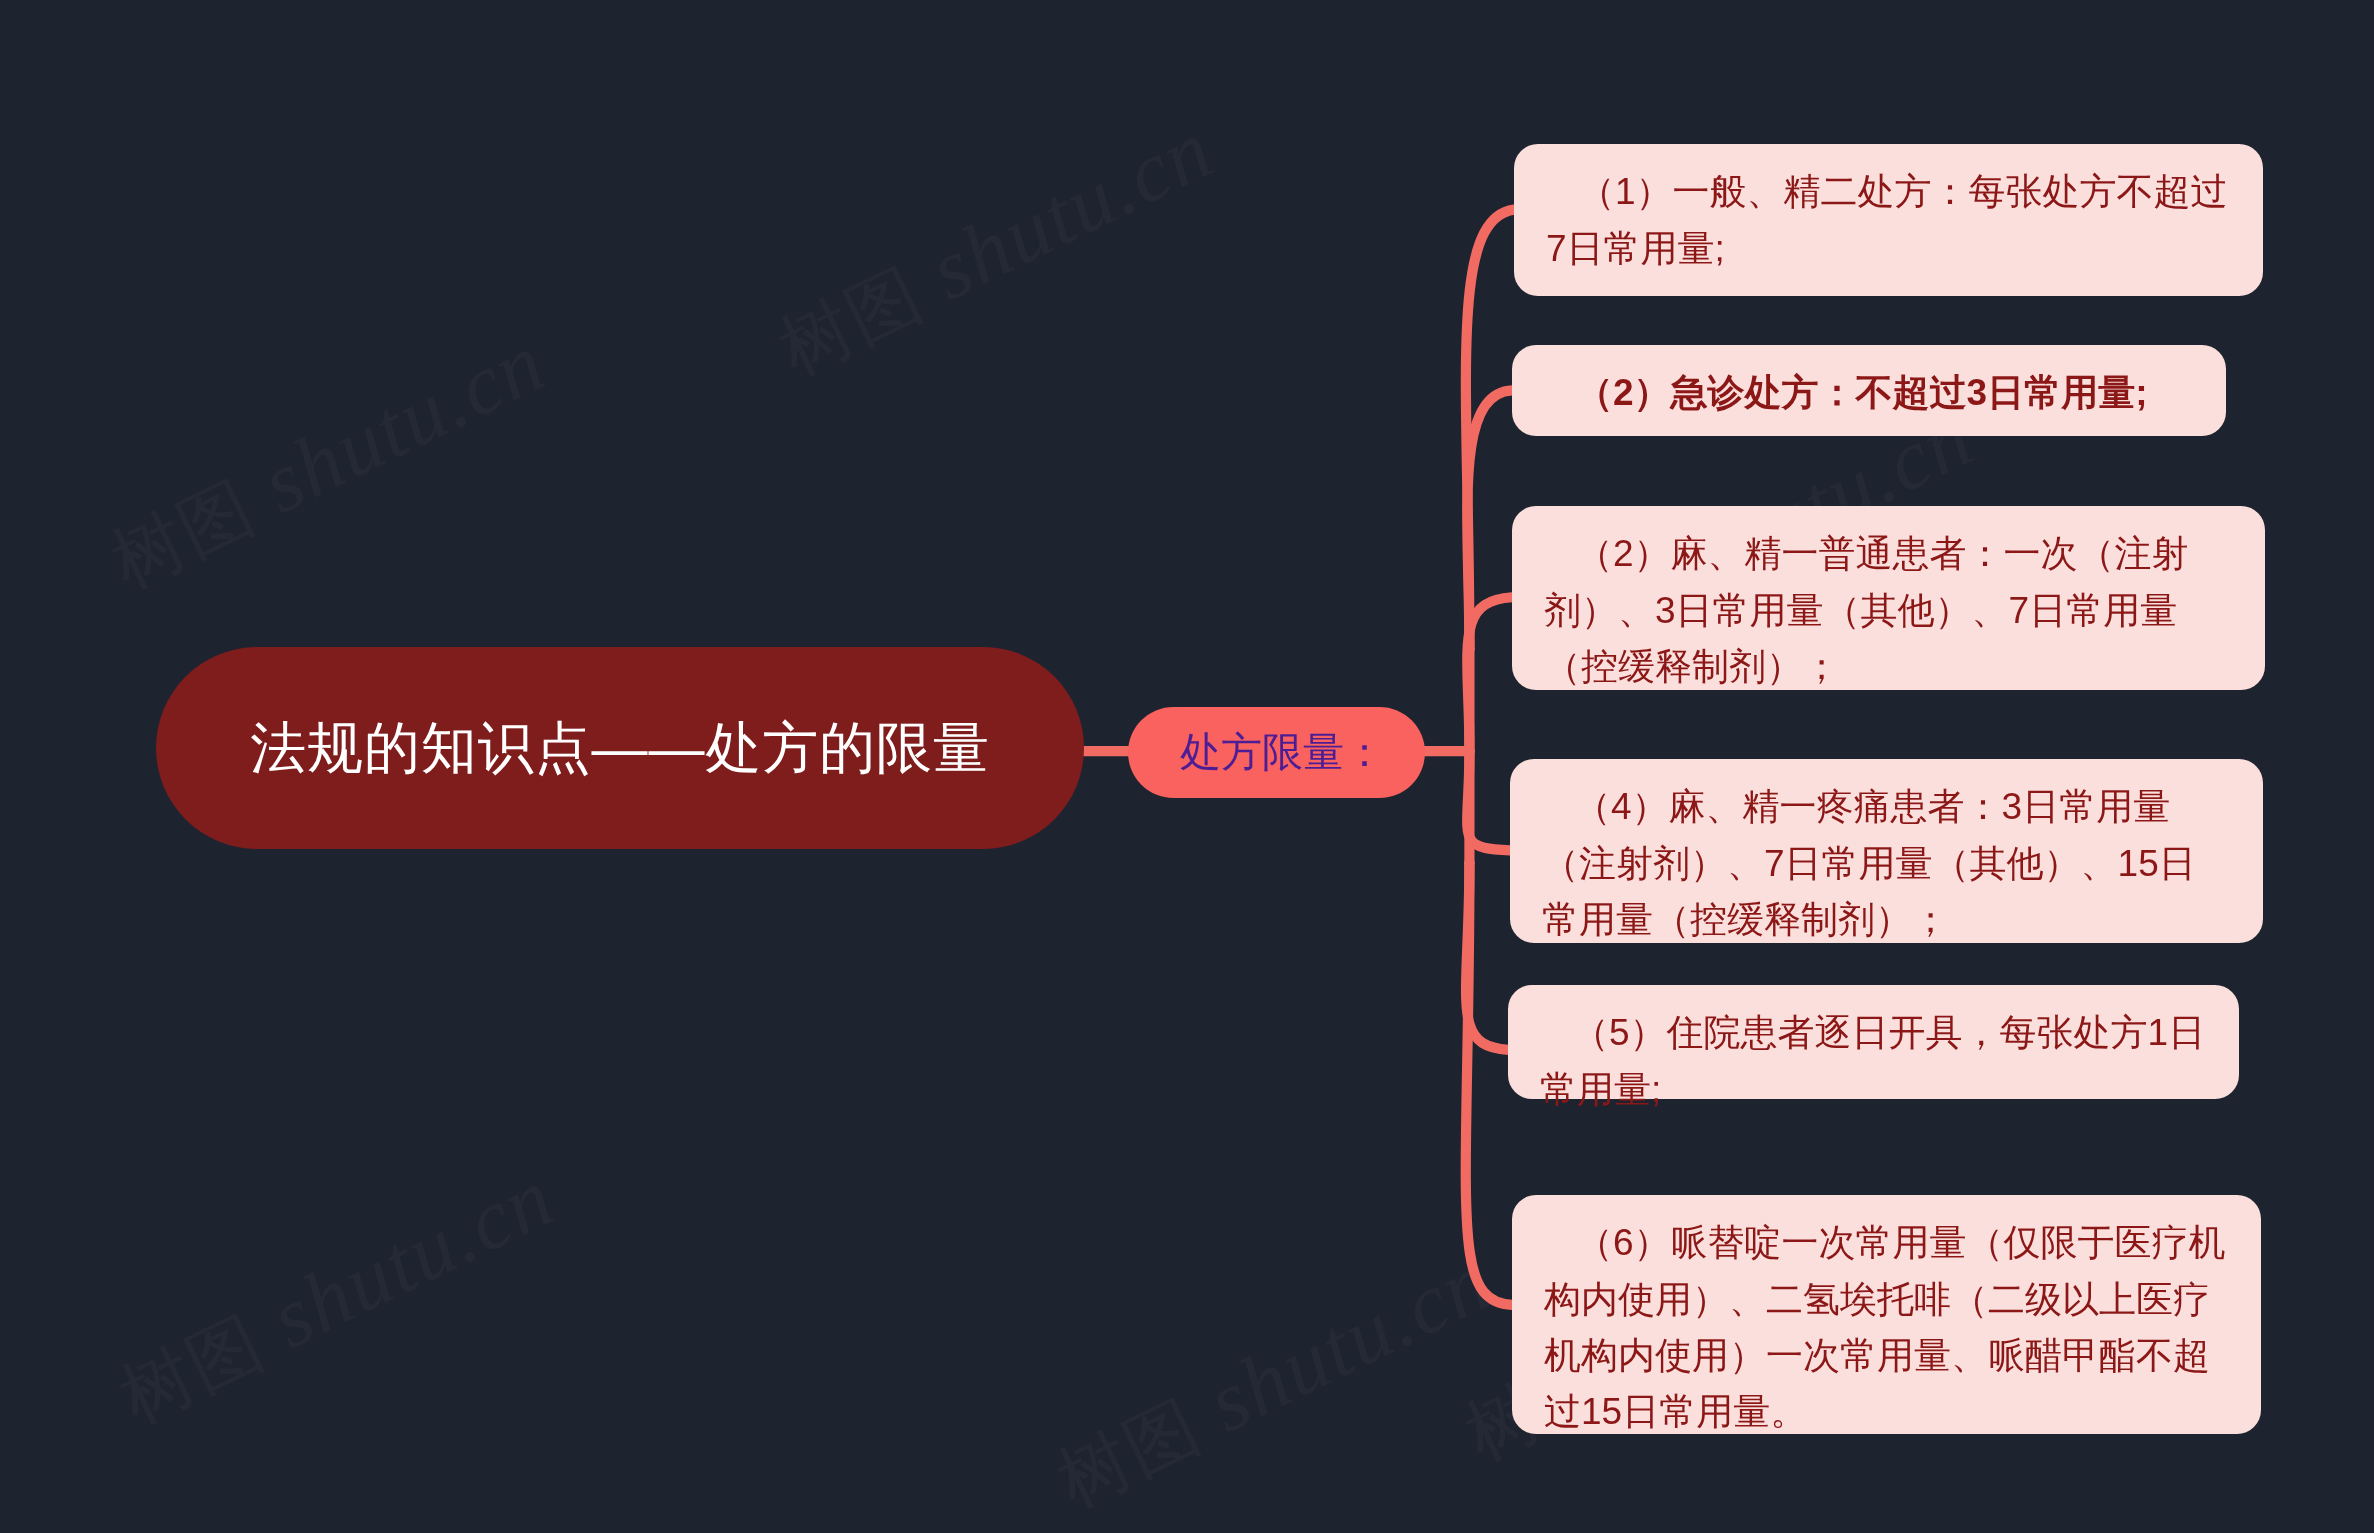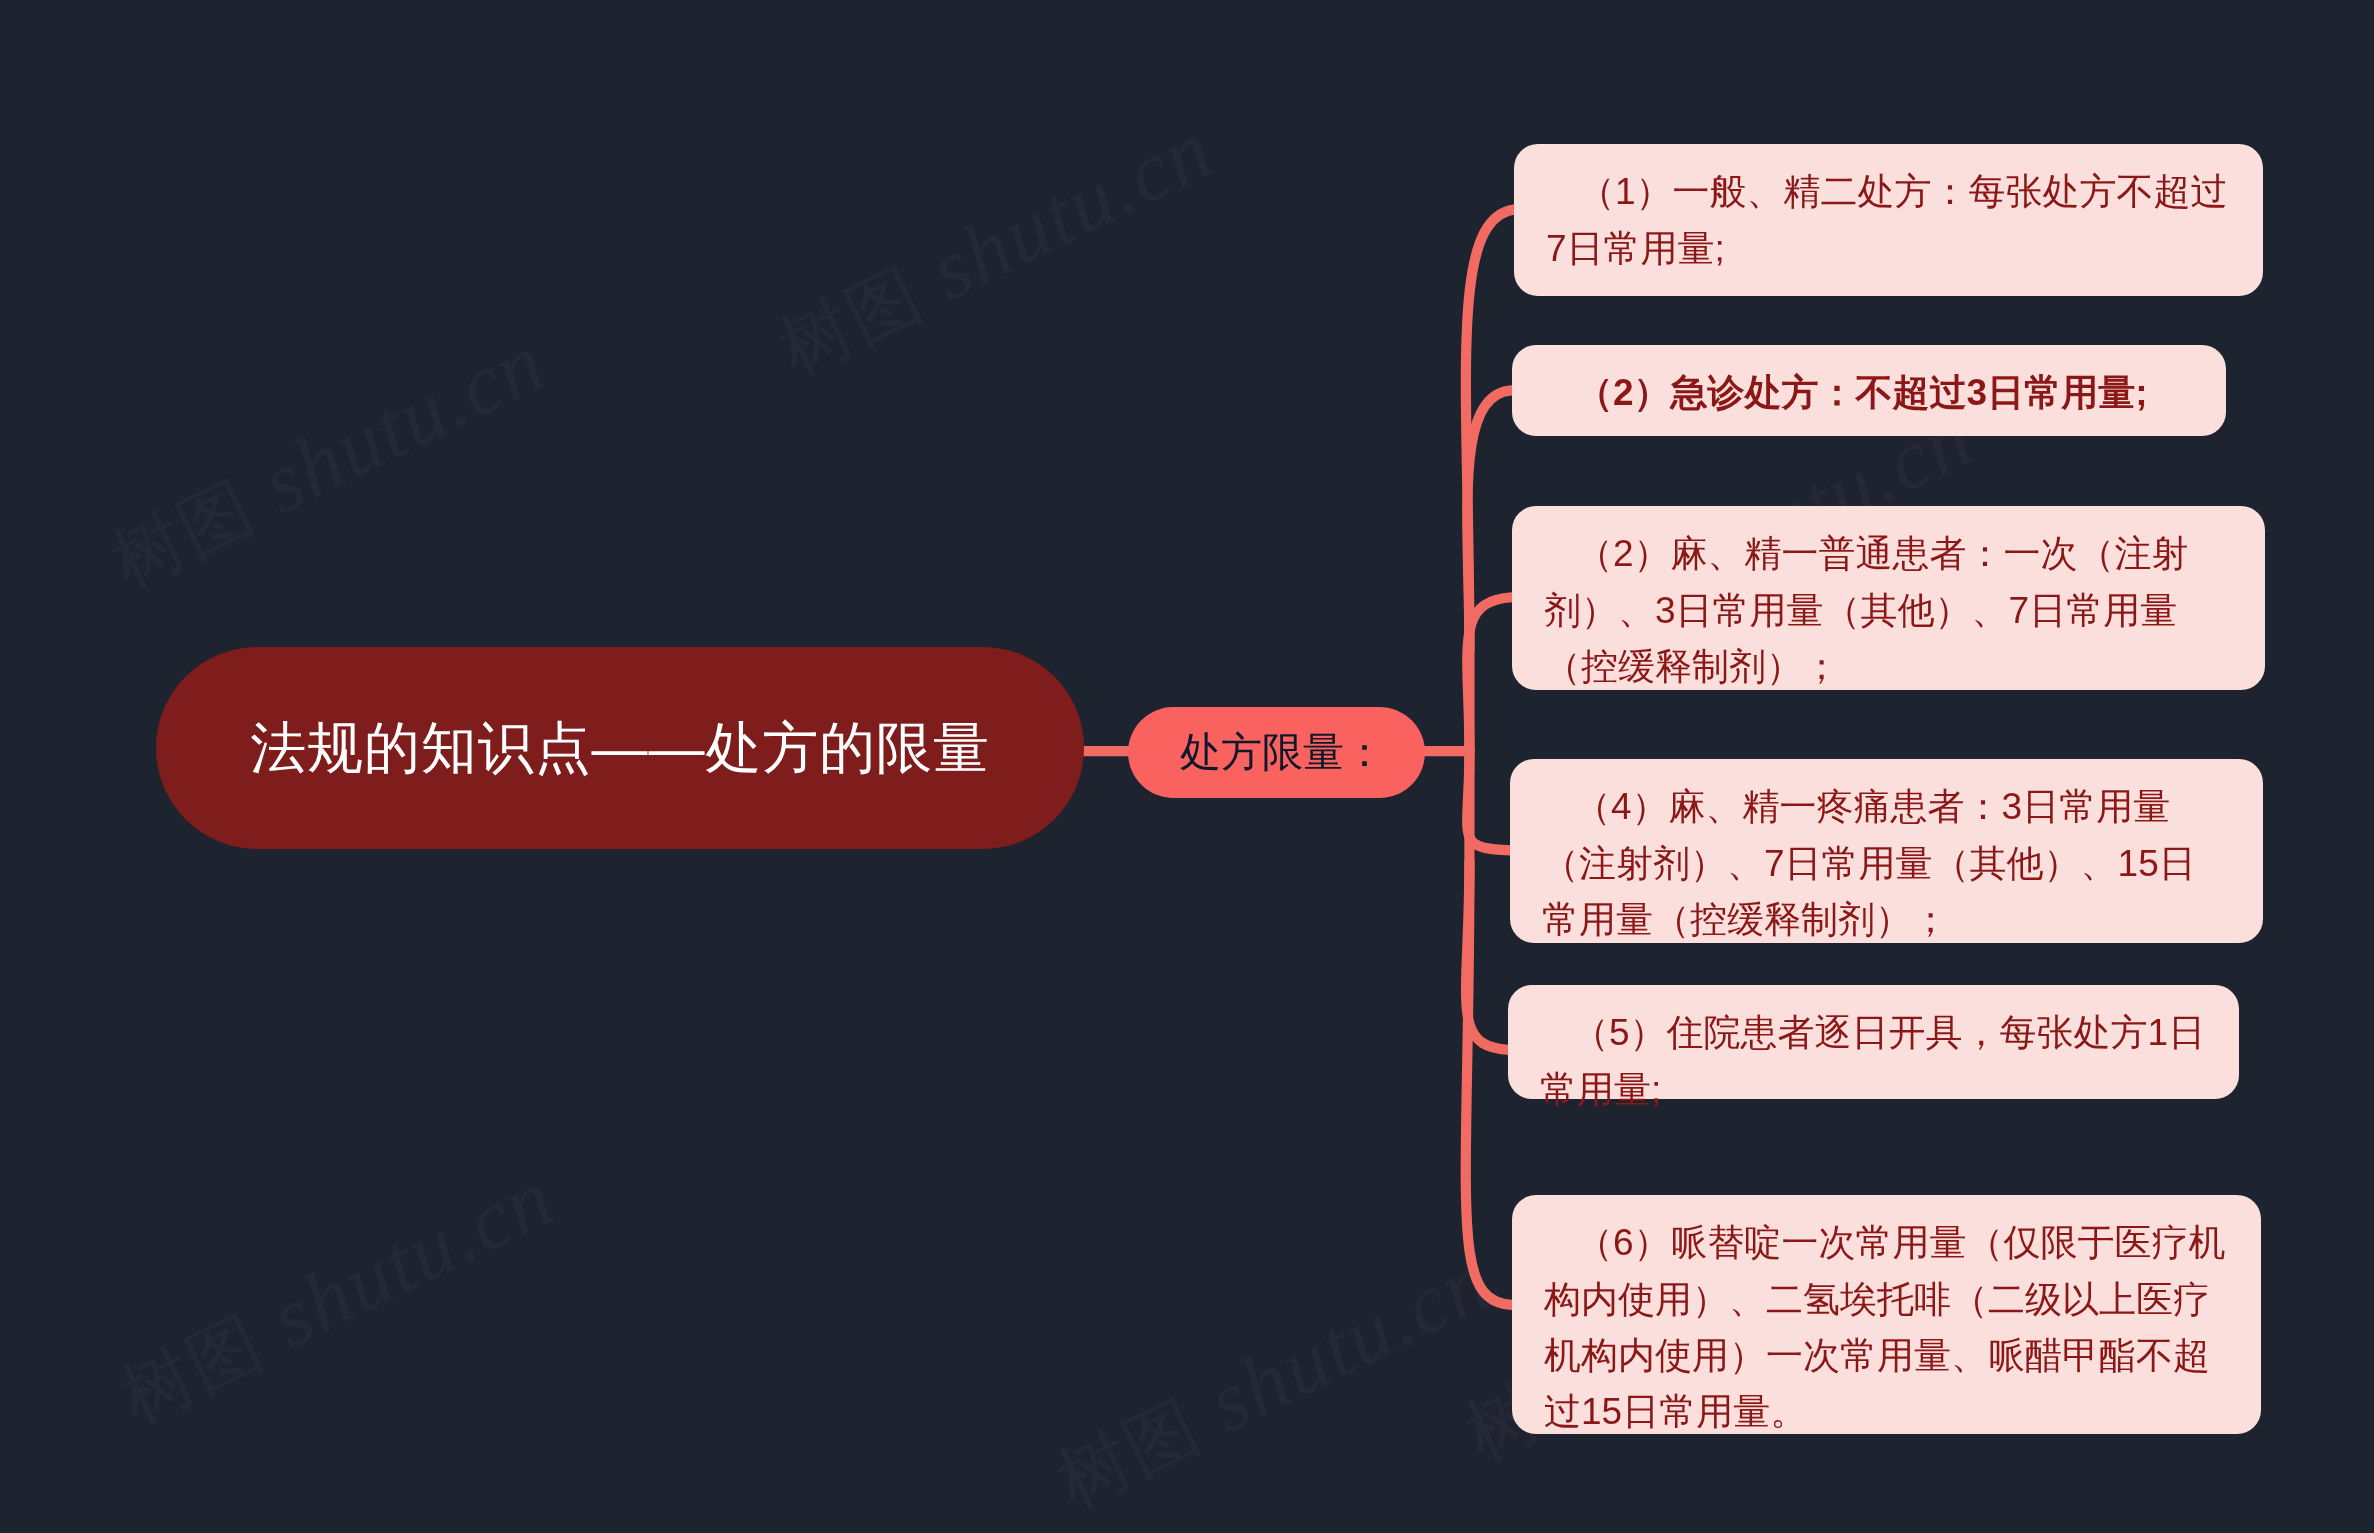--- a/index.html
+++ b/index.html
@@ -76,21 +76,21 @@
     left: 1128px;
     top: 707px;
     width: 297px;
     height: 91px;
     border-radius: 48px;
     background: #f9625e;
     justify-content: center;
     padding: 0 28px;
   }
   .branch-node .label {
-    color: #0f172a;
+    color: #4c1d95;
     font-size: 41px;
     line-height: 1.2;
     text-align: center;
     white-space: nowrap;
     margin-left: 12px;
   }
 
   .leaf-node {
     background: #fbdfdc;
     border-radius: 24px;

